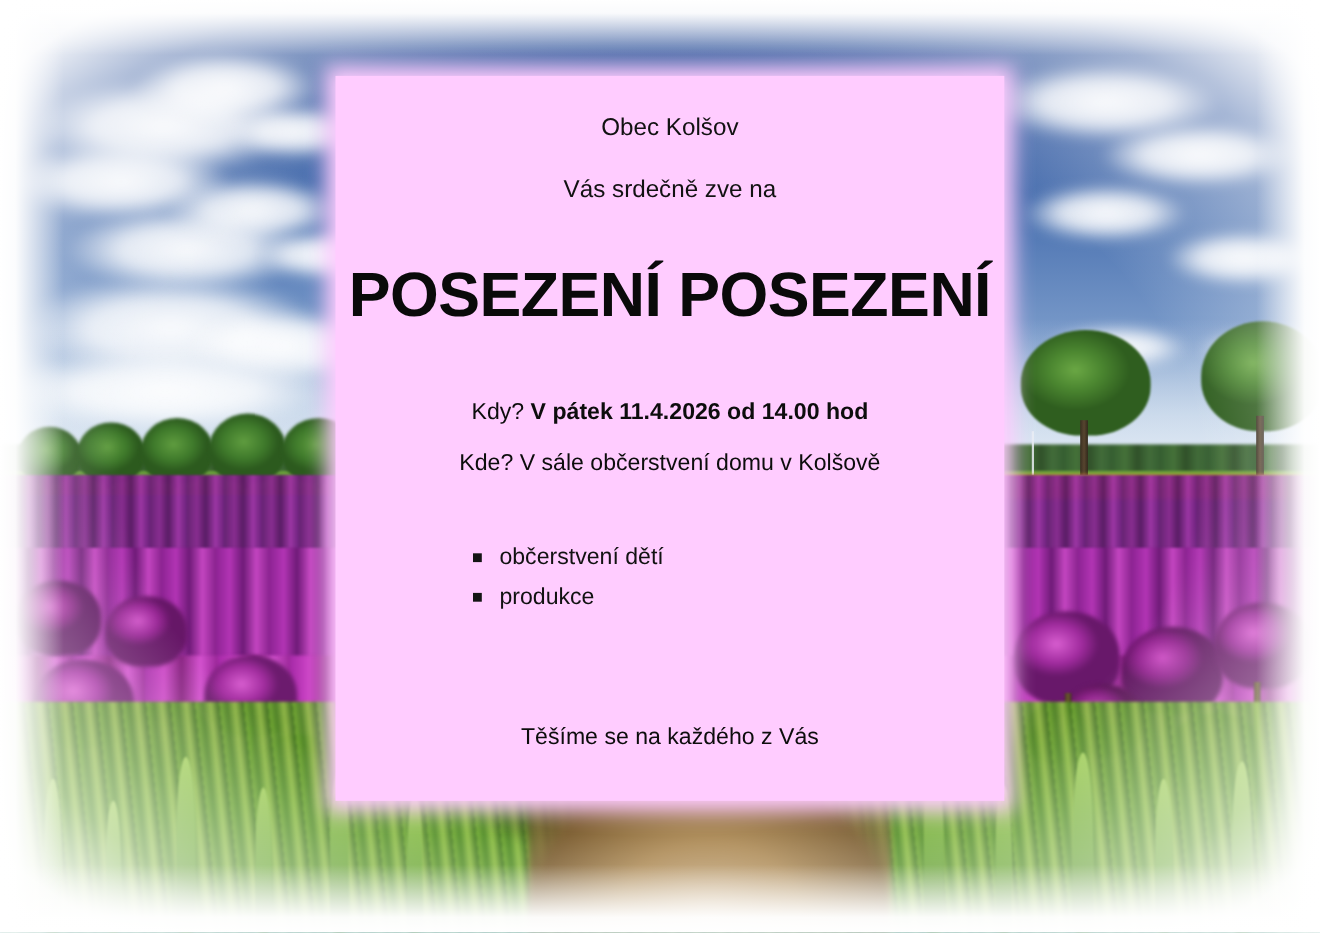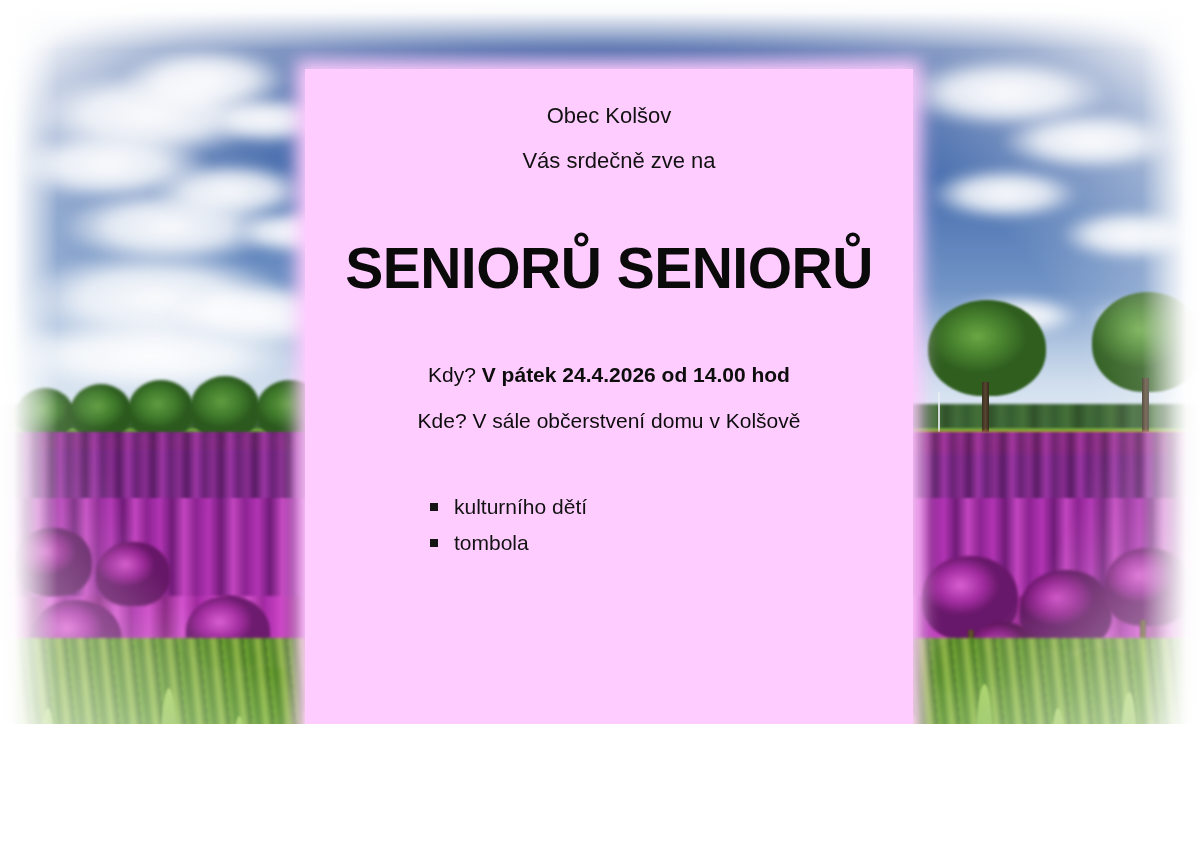--- a/index.html
+++ b/index.html
@@ -5,21 +5,21 @@
   * { margin:0; padding:0; box-sizing:border-box; }
   html, body {
     width:1200px; height:848px;
     background:#ffffff;
     font-family:"Liberation Sans", sans-serif;
     overflow:hidden;
   }
 
   #poster {
     position:relative;
-    width:1200px; height:724px;
+    width:1200px; height:848px;
     background:#0369a1;
     overflow:hidden;
     padding-left:31px;
   }
 
   
   .photo {
     position:absolute;
     left:0; top:0; width:1200px; height:848px;
     overflow:hidden;
@@ -212,21 +212,21 @@
   }
 
   .line-center {
     text-align:center;
     font-size:22px;
     line-height:1;
     color:#121212;
   }
 
   .l-obec   { position:absolute; left:0; top:36px;  width:608px; }
-  .l-zve    { position:absolute; left:0; top:81px;  width:608px;margin-left:10px; }
+  .l-zve    { position:absolute; left:0; top:92px;  width:608px; }
 
   .title {
     position:absolute; left:0; top:170px; width:608px;
     text-align:center;
     font-size:57px;
     font-weight:bold;
     letter-spacing:-0.5px;
     color:#0a0a0a;
     line-height:1.05;
   }
@@ -375,37 +375,38 @@
 
   <div class="panel-glow"></div>
   <div class="panel"></div>
 
   <div class="text-layer">
 
     <div class="line-center l-obec">Obec Kolšov</div>
 
     <div class="line-center l-zve">Vás srdečně zve na</div>
 
-    <div class="title">SENIORŮ SENIORŮ</div>
+    <div class="title">POSEZENÍ POSEZENÍ</div>
 
     <div class="l-kdy">
       <span>Kdy?</span>
-      <span class="b">V pátek 24.4.2026 od 14.00 hod</span>
+      <span class="b">V pátek 11.4.2026 od 14.00 hod</span>
     </div>
 
     <div class="l-kde">Kde? V sále občerstvení domu v Kolšově</div>
 
 
     <ul class="bullets">
       <li>
         <span class="sq"></span>
-        <span>kulturního dětí</span>
+        <span>občerstvení dětí</span>
       </li>
       <li>
         <span class="sq"></span>
-        <span>tombola</span>
+        <span>produkce</span>
       </li>
     </ul>
 
+    <div class="l-tesime">Těšíme se na každého z Vás</div>
 
   </div>
 
 </div>
 
 </body></html>

